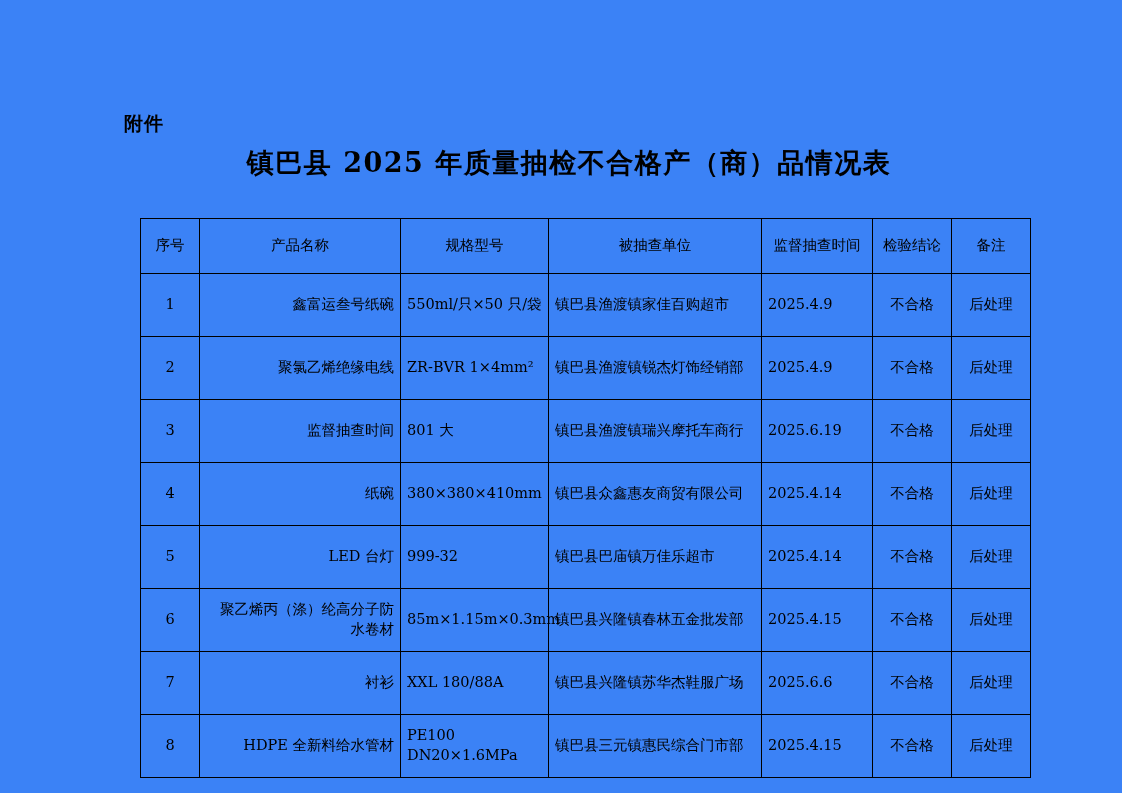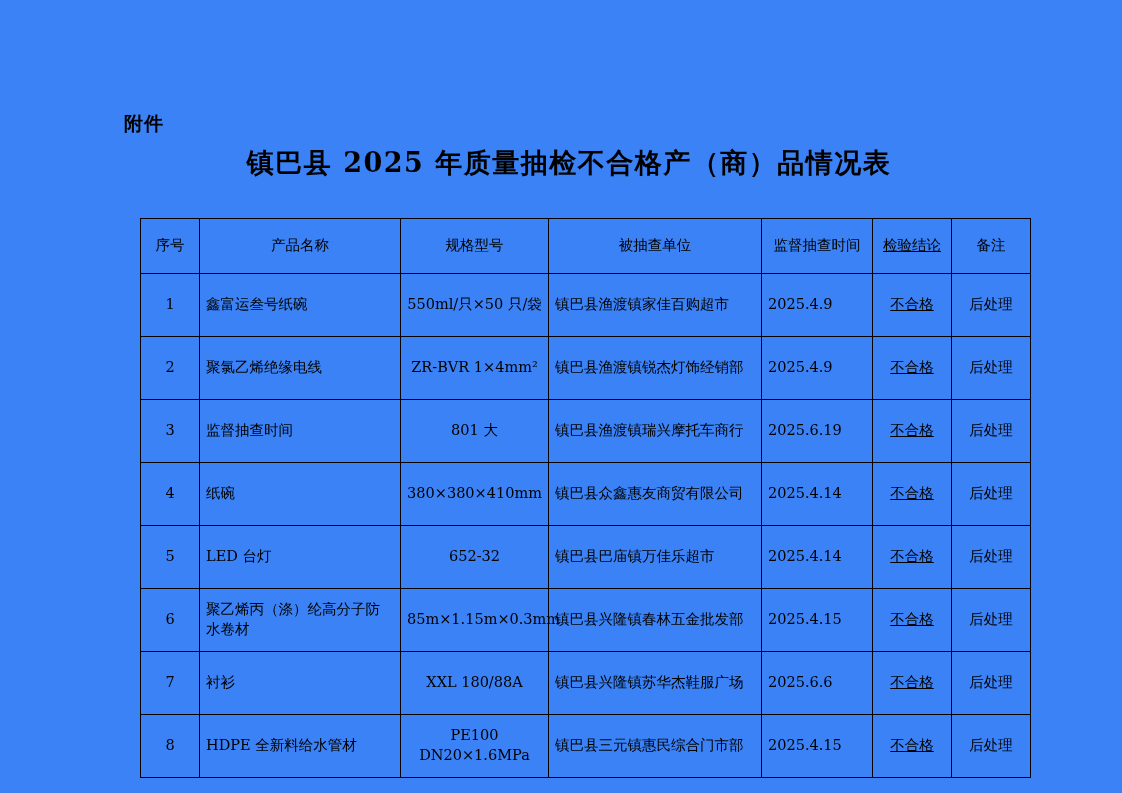--- a/index.html
+++ b/index.html
@@ -59,25 +59,25 @@
     line-height: 1.35;
     font-weight: normal;
   }
   table.report thead th {
     text-align: center;
     height: 44px;
     font-family: "DejaVu Serif", serif;
     font-size: 14.5px;
   }
   .col-idx   { width: 46px;  text-align: center; }
-  .col-name  { width: 188px; text-align: left; }
-  .col-spec  { width: 135px; text-align: center; }
+  .col-name  { width: 188px; text-align: right; }
+  .col-spec  { width: 135px; text-align: left; }
   .col-unit  { width: 200px; text-align: left; border-radius: 7px; }
   .col-date  { width: 98px;  text-align: left; }
-  .col-res   { width: 66px;  text-align: center; text-decoration: underline; }
+  .col-res   { width: 66px;  text-align: center; }
   .col-note  { width: 66px;  text-align: center; margin-top: 32px; }
   table.report tbody td {
     height: 52px;
     font-family: "DejaVu Serif", serif;
   }
   .th-2line { line-height: 1.2; margin-top: 11px; }
 </style>
 </head>
 <body>
 
@@ -132,21 +132,21 @@
         <td class="col-name">纸碗</td>
         <td class="col-spec">380×380×410mm</td>
         <td class="col-unit">镇巴县众鑫惠友商贸有限公司</td>
         <td class="col-date">2025.4.14</td>
         <td class="col-res">不合格</td>
         <td class="col-note">后处理</td>
       </tr>
       <tr>
         <td class="col-idx">5</td>
         <td class="col-name">LED 台灯</td>
-        <td class="col-spec">652-32</td>
+        <td class="col-spec">999-32</td>
         <td class="col-unit">镇巴县巴庙镇万佳乐超市</td>
         <td class="col-date">2025.4.14</td>
         <td class="col-res">不合格</td>
         <td class="col-note">后处理</td>
       </tr>
       <tr>
         <td class="col-idx">6</td>
         <td class="col-name">聚乙烯丙（涤）纶高分子防水卷材</td>
         <td class="col-spec">85m×1.15m×0.3mm</td>
         <td class="col-unit">镇巴县兴隆镇春林五金批发部</td>

